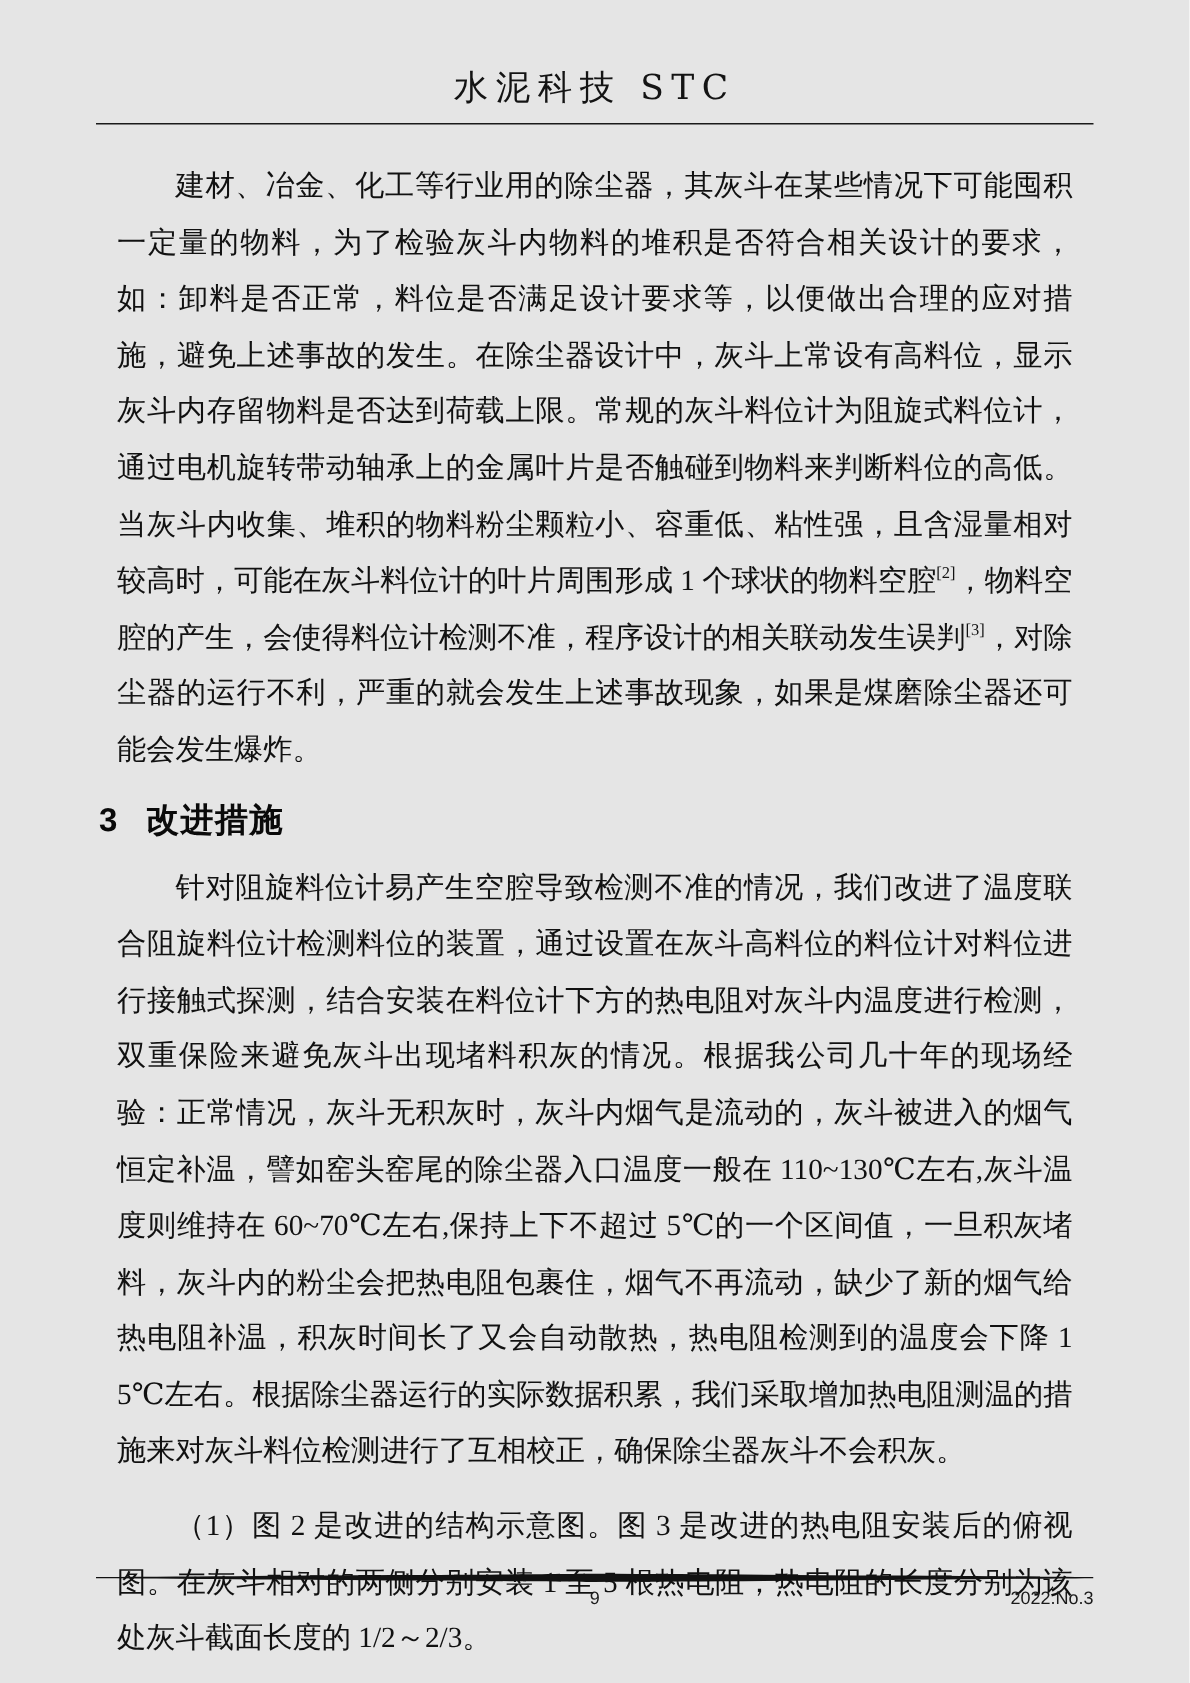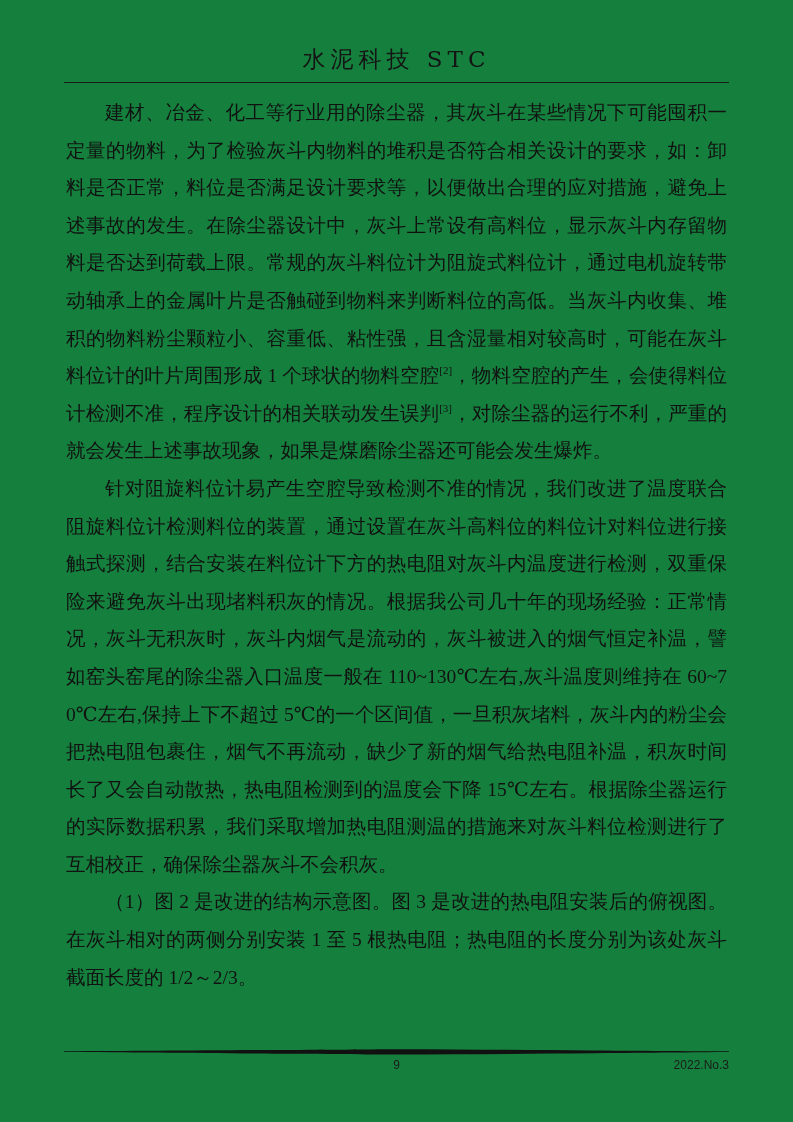--- a/index.html
+++ b/index.html
@@ -4,21 +4,21 @@
 <style>
   html, body {
     margin: 0;
     padding: 0;
     background: #ffffff;
   }
   .page {
     position: relative;
     width: 793px;
     height: 1122px;
-    background: #15803d;
+    background: #e5e5e5;
     color: #111111;
     overflow: hidden;
     font-family: "Liberation Serif", "DejaVu Serif", serif;
   }
   
   .header {
     position: absolute;
     top: 0;
     left: 64px;
     width: 665px;
@@ -38,21 +38,21 @@
     border-top: 1.6px solid #1a1a1a;
   }
   
   .doc-body {
     position: absolute;
     top: 94px;
     left: 66px;
     width: 661px;
   }
   .para {
-    margin: 0;
+    margin: 12px;
     font-size: 19.5px;
     line-height: 37.6px;
     text-align: justify;
     text-justify: inter-ideograph;
     text-indent: 2em;
     word-break: break-all;
     color: #111111;
   }
   .para sup {
     font-size: 11px;
@@ -112,20 +112,21 @@
 
   <div class="header">
     <div class="journal-title">水泥科技 STC</div>
     <div class="header-rule"></div>
   </div>
 
   <div class="doc-body">
 
     <p class="para"><span>建材、冶金、化工等行业用的除尘器，其灰斗在某些情况下可能囤积一定量的物料，为了检验灰斗内物料的堆积是否符合相关设计的要求，如：卸料是否正常，料位是否满足设计要求等，以便做出合理的应对措施，避免上述事故的发生。在除尘器设计中，灰斗上常设有高料位，显示灰斗内存留物料是否达到荷载上限。常规的灰斗料位计为阻旋式料位计，通过电机旋转带动轴承上的金属叶片是否触碰到物料来判断料位的高低。当灰斗内收集、堆积的物料粉尘颗粒小、容重低、粘性强，且含湿量相对较高时，可能在灰斗料位计的叶片周围形成 1 个球状的物料空腔</span><sup>[2]</sup><span>，物料空腔的产生，会使得料位计检测不准，程序设计的相关联动发生误判</span><sup>[3]</sup><span>，对除尘器的运行不利，严重的就会发生上述事故现象，如果是煤磨除尘器还可能会发生爆炸。</span></p>
 
+    <h2 class="section-heading"><span class="sec-num">3</span><span>改进措施</span></h2>
 
     <p class="para">针对阻旋料位计易产生空腔导致检测不准的情况，我们改进了温度联合阻旋料位计检测料位的装置，通过设置在灰斗高料位的料位计对料位进行接触式探测，结合安装在料位计下方的热电阻对灰斗内温度进行检测，双重保险来避免灰斗出现堵料积灰的情况。根据我公司几十年的现场经验：正常情况，灰斗无积灰时，灰斗内烟气是流动的，灰斗被进入的烟气恒定补温，譬如窑头窑尾的除尘器入口温度一般在 110~130℃左右,灰斗温度则维持在 60~70℃左右,保持上下不超过 5℃的一个区间值，一旦积灰堵料，灰斗内的粉尘会把热电阻包裹住，烟气不再流动，缺少了新的烟气给热电阻补温，积灰时间长了又会自动散热，热电阻检测到的温度会下降 15℃左右。根据除尘器运行的实际数据积累，我们采取增加热电阻测温的措施来对灰斗料位检测进行了互相校正，确保除尘器灰斗不会积灰。</p>
 
     <p class="para">（1）图 2 是改进的结构示意图。图 3 是改进的热电阻安装后的俯视图。在灰斗相对的两侧分别安装 1 至 5 根热电阻；热电阻的长度分别为该处灰斗截面长度的 1/2～2/3。</p>
 
   </div>
 
   <div class="footer">
     <svg class="footer-rule" viewBox="0 0 665 8" xmlns="http://www.w3.org/2000/svg" preserveAspectRatio="none">
       <path fill="#111111" d="M0,3.3

